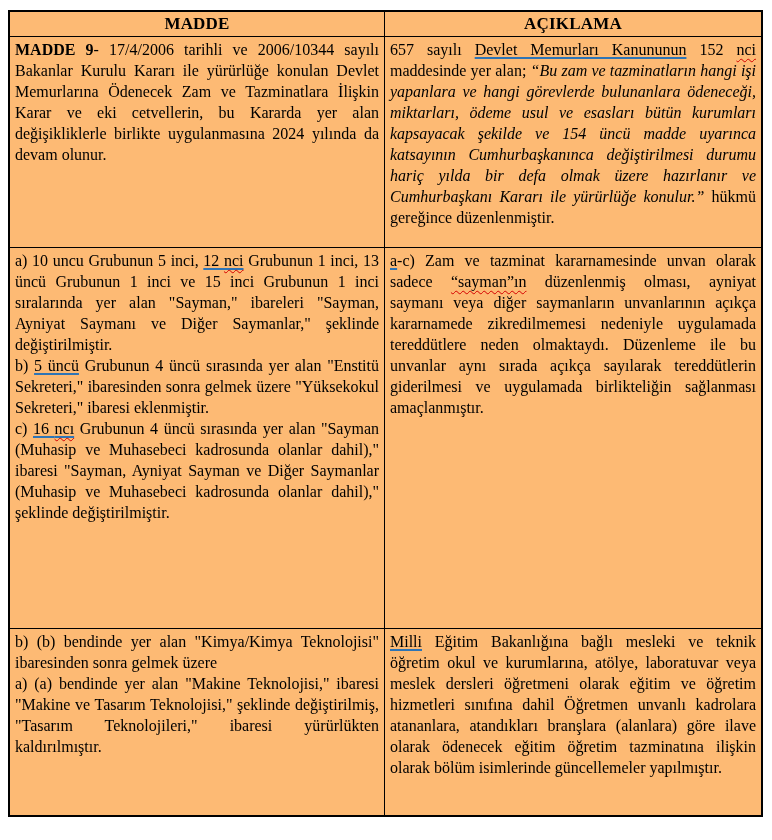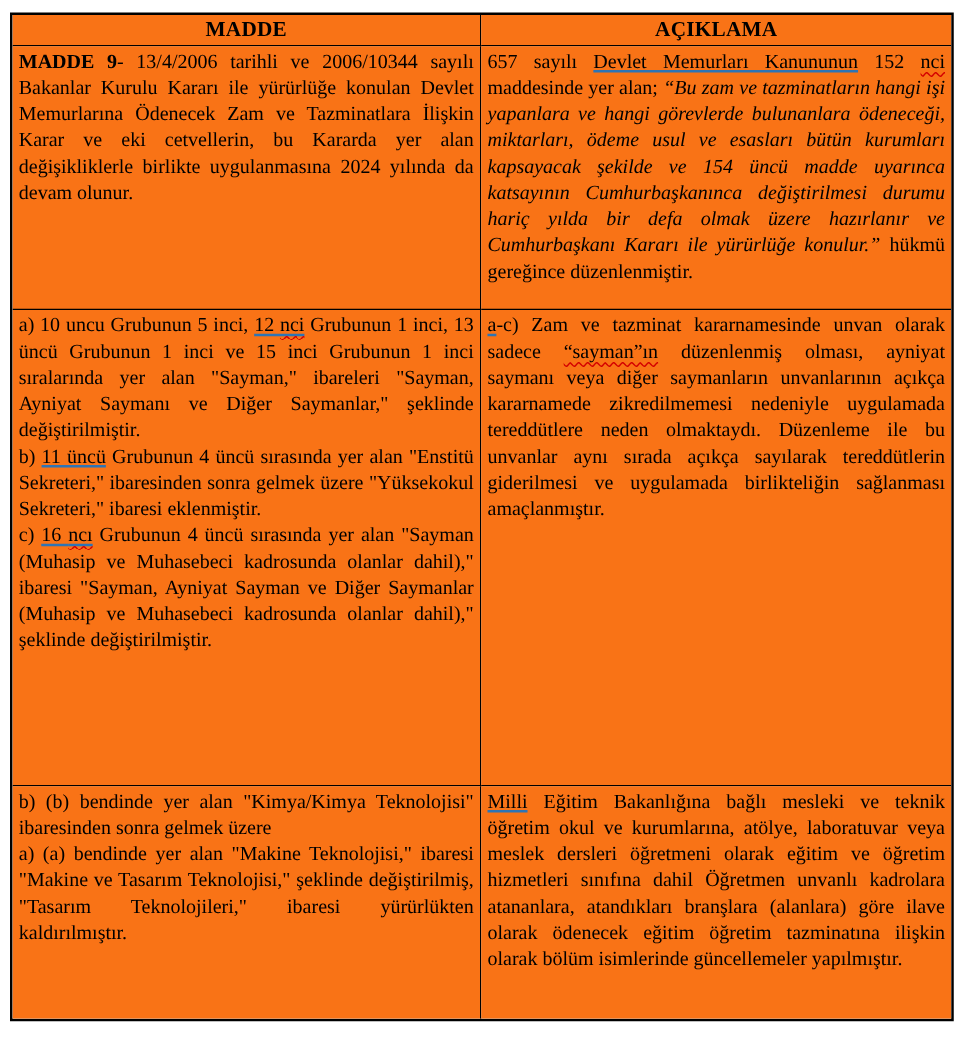--- a/index.html
+++ b/index.html
@@ -16,21 +16,21 @@
     border:2px solid #000;
     background:#fff;
     display:grid;
     grid-template-columns:375px 1fr;
     grid-template-rows:25px 211px 381px 1fr;
     overflow:hidden;
   }
   .cell{
     box-sizing:border-box;
     overflow:hidden;
-    background:#f97316;
+    background:#fdba74;
   }
   .c1{border-right:1px solid #000;}
   .rb{border-bottom:1px solid #000;}
   .th{
     display:flex;align-items:center;justify-content:center;
     font-weight:bold;font-size:17px;letter-spacing:0.2px;
   }
   .td{
     padding:2px 5px 0 5px;
     font-size:16px;
@@ -56,29 +56,29 @@
 </style>
 </head>
 <body>
 
 <div class="doc-table">
 
   <div class="cell th c1 rb">MADDE</div>
   <div class="cell th rb">AÇIKLAMA</div>
 
   <div class="cell td c1 rb">
-      <div class="para"><span class="run-b">MADDE 9</span><span>- 13/4/2006 tarihli ve 2006/10344 sayılı Bakanlar Kurulu Kararı ile yürürlüğe konulan Devlet Memurlarına Ödenecek Zam ve Tazminatlara İlişkin Karar ve eki cetvellerin, bu Kararda yer alan değişikliklerle birlikte uygulanmasına 2024 yılında da devam olunur.</span></div>
+      <div class="para"><span class="run-b">MADDE 9</span><span>- 17/4/2006 tarihli ve 2006/10344 sayılı Bakanlar Kurulu Kararı ile yürürlüğe konulan Devlet Memurlarına Ödenecek Zam ve Tazminatlara İlişkin Karar ve eki cetvellerin, bu Kararda yer alan değişikliklerle birlikte uygulanmasına 2024 yılında da devam olunur.</span></div>
     </div>
   <div class="cell td rb">
       <div class="para"><span>657 sayılı </span><span class="run-u">Devlet Memurları Kanununun</span><span> 152 </span><span class="run-r">nci</span><span> maddesinde yer alan; </span><span class="run-i">“Bu zam ve tazminatların hangi işi yapanlara ve hangi görevlerde bulunanlara ödeneceği, miktarları, ödeme usul ve esasları bütün kurumları kapsayacak şekilde ve 154 üncü madde uyarınca katsayının Cumhurbaşkanınca değiştirilmesi durumu hariç yılda bir defa olmak üzere hazırlanır ve Cumhurbaşkanı Kararı ile yürürlüğe konulur.”</span><span> hükmü gereğince düzenlenmiştir.</span></div>
     </div>
 
   <div class="cell td c1 rb">
       <div class="para"><span>a) 10 uncu Grubunun 5 inci, </span><span class="run-u">12 </span><span class="run-u"><span class="run-r">nci</span></span><span> Grubunun 1 inci, 13 üncü Grubunun 1 inci ve 15 inci Grubunun 1 inci sıralarında yer alan "Sayman," ibareleri "Sayman, Ayniyat Saymanı ve Diğer Saymanlar," şeklinde değiştirilmiştir.</span></div>
-      <div class="para"><span>b) </span><span class="run-u">11 üncü</span><span> Grubunun 4 üncü sırasında yer alan "Enstitü Sekreteri," ibaresinden sonra gelmek üzere "Yüksekokul Sekreteri," ibaresi eklenmiştir.</span></div>
+      <div class="para"><span>b) </span><span class="run-u">5 üncü</span><span> Grubunun 4 üncü sırasında yer alan "Enstitü Sekreteri," ibaresinden sonra gelmek üzere "Yüksekokul Sekreteri," ibaresi eklenmiştir.</span></div>
       <div class="para"><span>c) </span><span class="run-u">16 </span><span class="run-u"><span class="run-r">ncı</span></span><span> Grubunun 4 üncü sırasında yer alan "Sayman (Muhasip ve Muhasebeci kadrosunda olanlar dahil)," ibaresi "Sayman, Ayniyat Sayman ve Diğer Saymanlar (Muhasip ve Muhasebeci kadrosunda olanlar dahil)," şeklinde değiştirilmiştir.</span></div>
     </div>
   <div class="cell td rb">
       <div class="para"><span class="run-u">a</span><span>-c) Zam ve tazminat kararnamesinde unvan olarak sadece </span><span class="run-r">“sayman”ın</span><span> düzenlenmiş olması, ayniyat saymanı veya diğer saymanların unvanlarının açıkça kararnamede zikredilmemesi nedeniyle uygulamada tereddütlere neden olmaktaydı. Düzenleme ile bu unvanlar aynı sırada açıkça sayılarak tereddütlerin giderilmesi ve uygulamada birlikteliğin sağlanması amaçlanmıştır.</span></div>
     </div>
 
   <div class="cell td c1">
       <div class="para"><span>b) (b) bendinde yer alan "Kimya/Kimya Teknolojisi" ibaresinden sonra gelmek üzere</span></div>
       <div class="para"><span>a) (a) bendinde yer alan "Makine Teknolojisi," ibaresi "Makine ve Tasarım Teknolojisi," şeklinde değiştirilmiş, "Tasarım Teknolojileri," ibaresi yürürlükten kaldırılmıştır.</span></div>
     </div>

